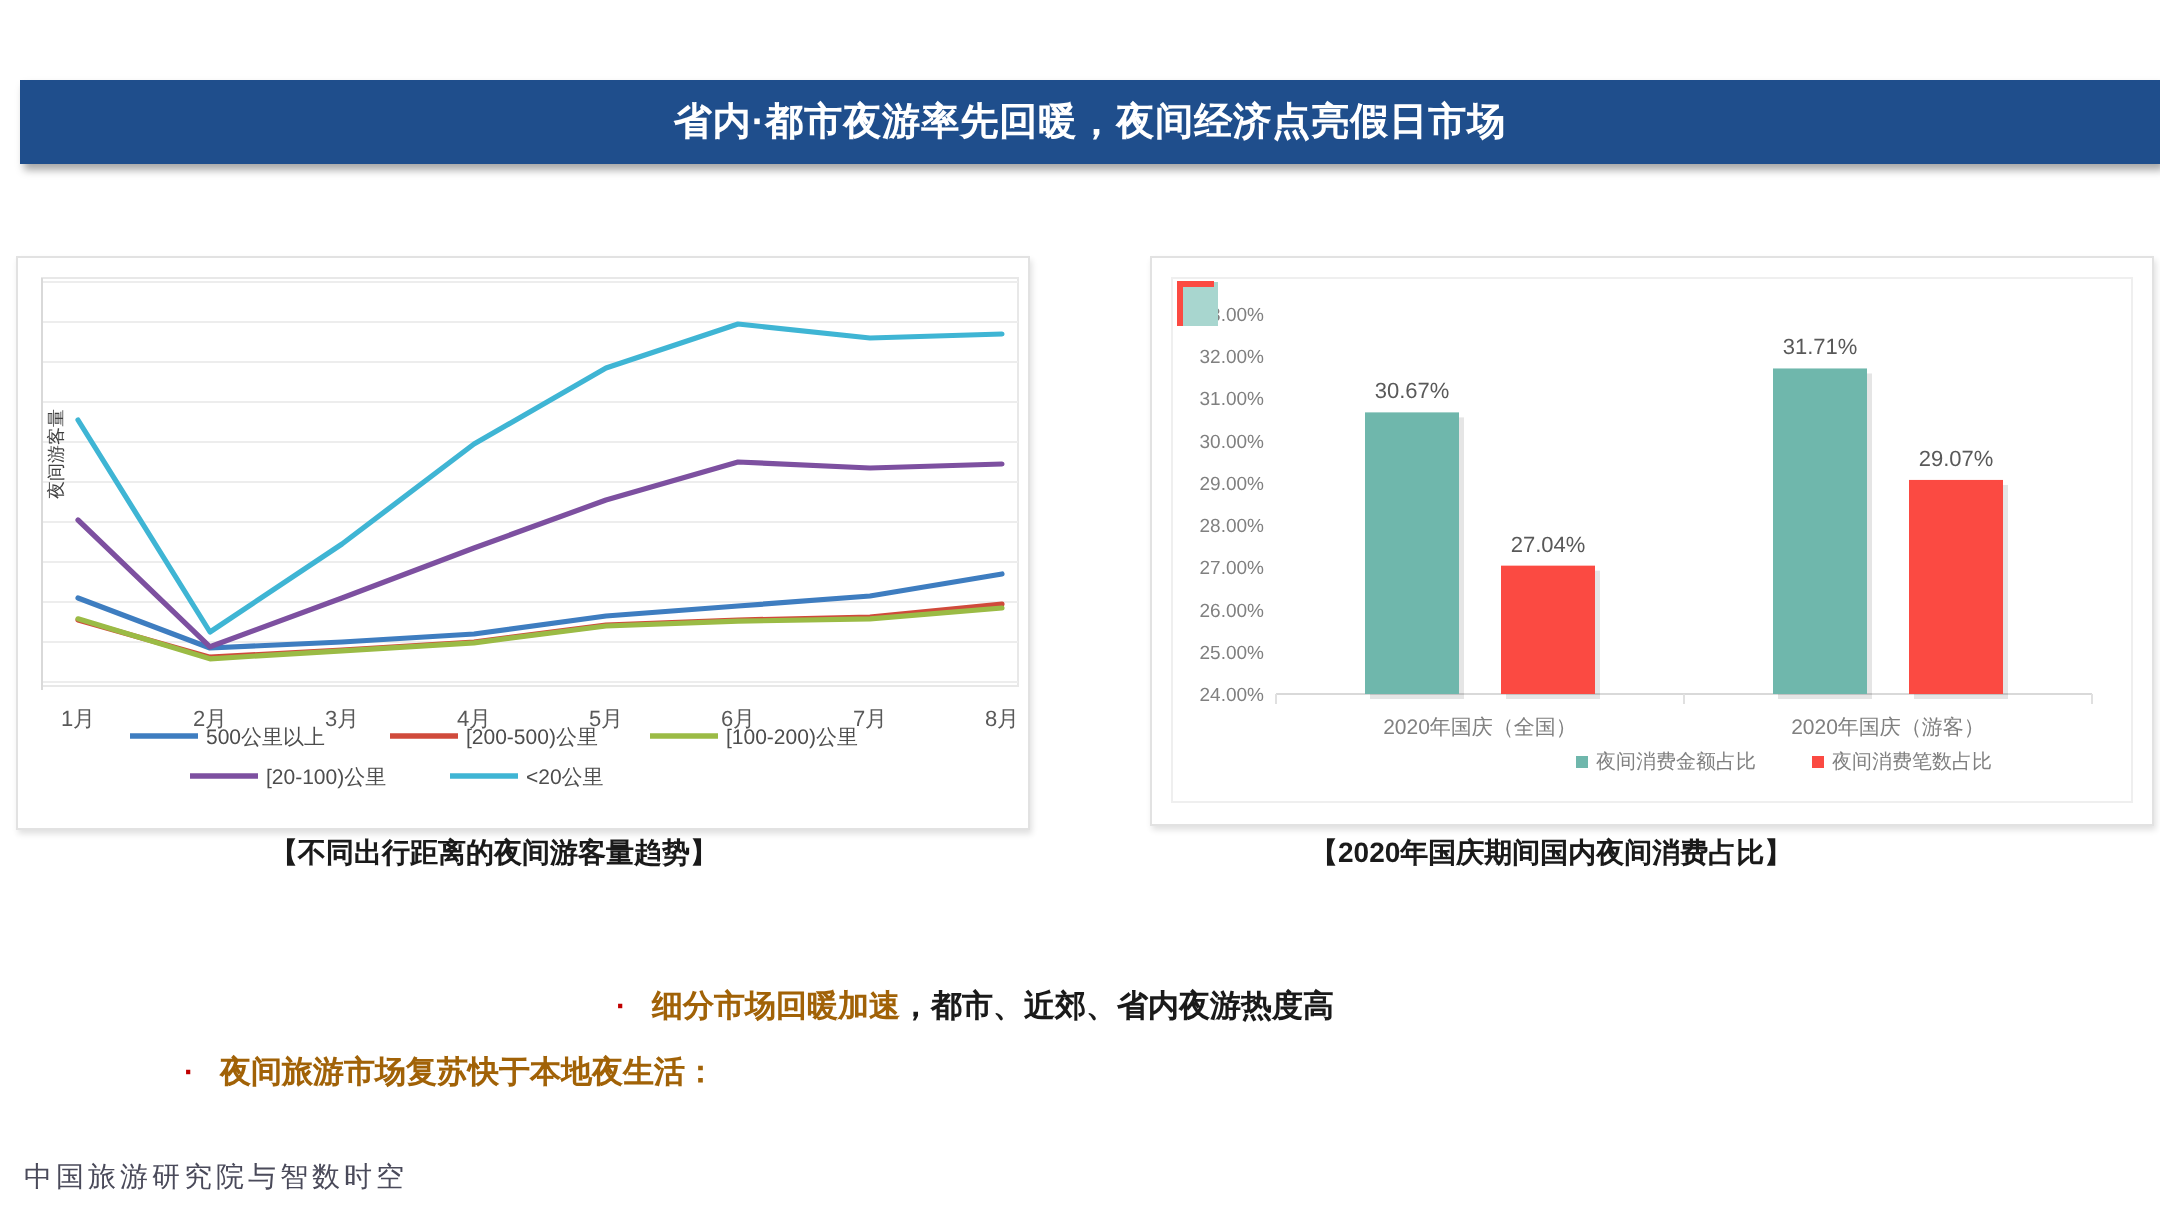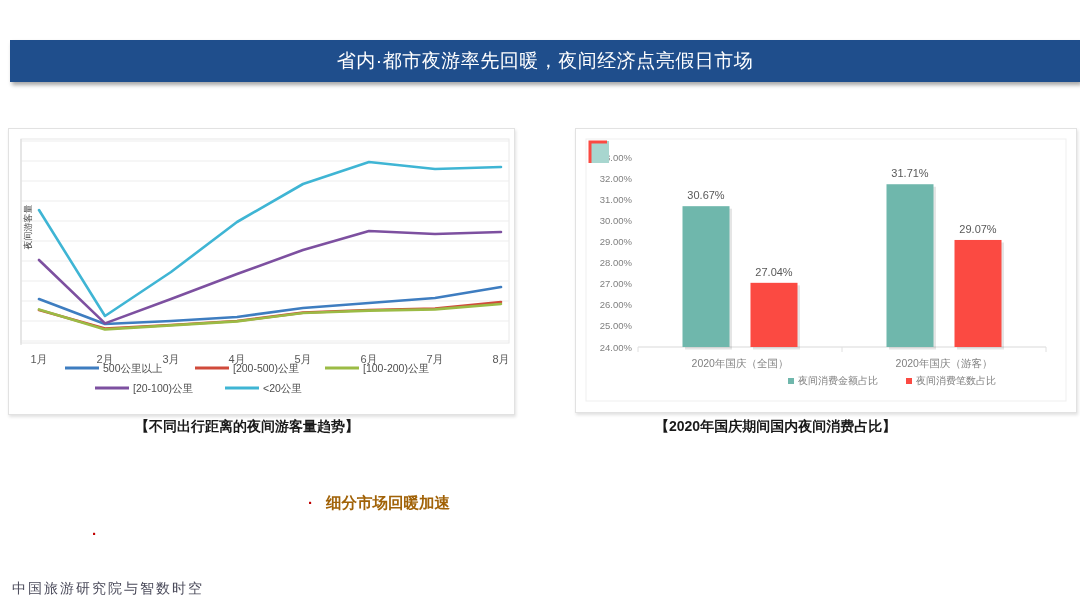--- a/index.html
+++ b/index.html
@@ -9,21 +9,21 @@
     overflow:hidden;position:relative;
   }
   
   .title-bar{
     position:absolute;left:10px;top:40px;width:1070px;height:42px;
     background:#1F4E8C;
     box-shadow:2px 3px 4px rgba(0,0,0,.35);
     display:flex;align-items:center;justify-content:center;
   }
   .title-text{
-    color:#ffffff;font-size:19px;font-weight:normal;letter-spacing:.5px;
+    color:#ffffff;font-size:19px;font-weight:bold;letter-spacing:.5px;
     white-space:nowrap;
   }
   
   .panel{
     position:absolute;background:#ffffff;
     border:1px solid #e2e2e2;
     box-shadow:1px 2px 3px rgba(0,0,0,.12);
   }
   #panel-line{left:8px;top:128px;width:505px;height:285px;}
   #panel-bar{left:575px;top:128px;width:500px;height:283px;}
@@ -156,18 +156,20 @@
       <text x="340" y="255" class="bc-legend-text">夜间消费笔数占比</text>
       <rect x="14" y="12" width="19" height="22" fill="#A8D6CF"></rect>
       <path d="M14 34 L14 13 L31 13" fill="none" stroke="#FB4A42" stroke-width="3"></path>
     </svg>
 </div>
 <div class="caption" id="caption-bar">【2020年国庆期间国内夜间消费占比】</div>
 
 <div class="bullet-row" id="bullet-1">
   <span class="bullet-dot">·</span>
   <span class="b-red">细分市场回暖加速</span>
+  <span class="b-dark">，都市、近郊、省内夜游热度高</span>
 </div>
 <div class="bullet-row" id="bullet-2">
   <span class="bullet-dot">·</span>
+  <span class="b-red">夜间旅游市场复苏快于本地夜生活：</span>
 </div>
 
 <div class="footer">中国旅游研究院与智数时空</div>
 
 </body></html>

